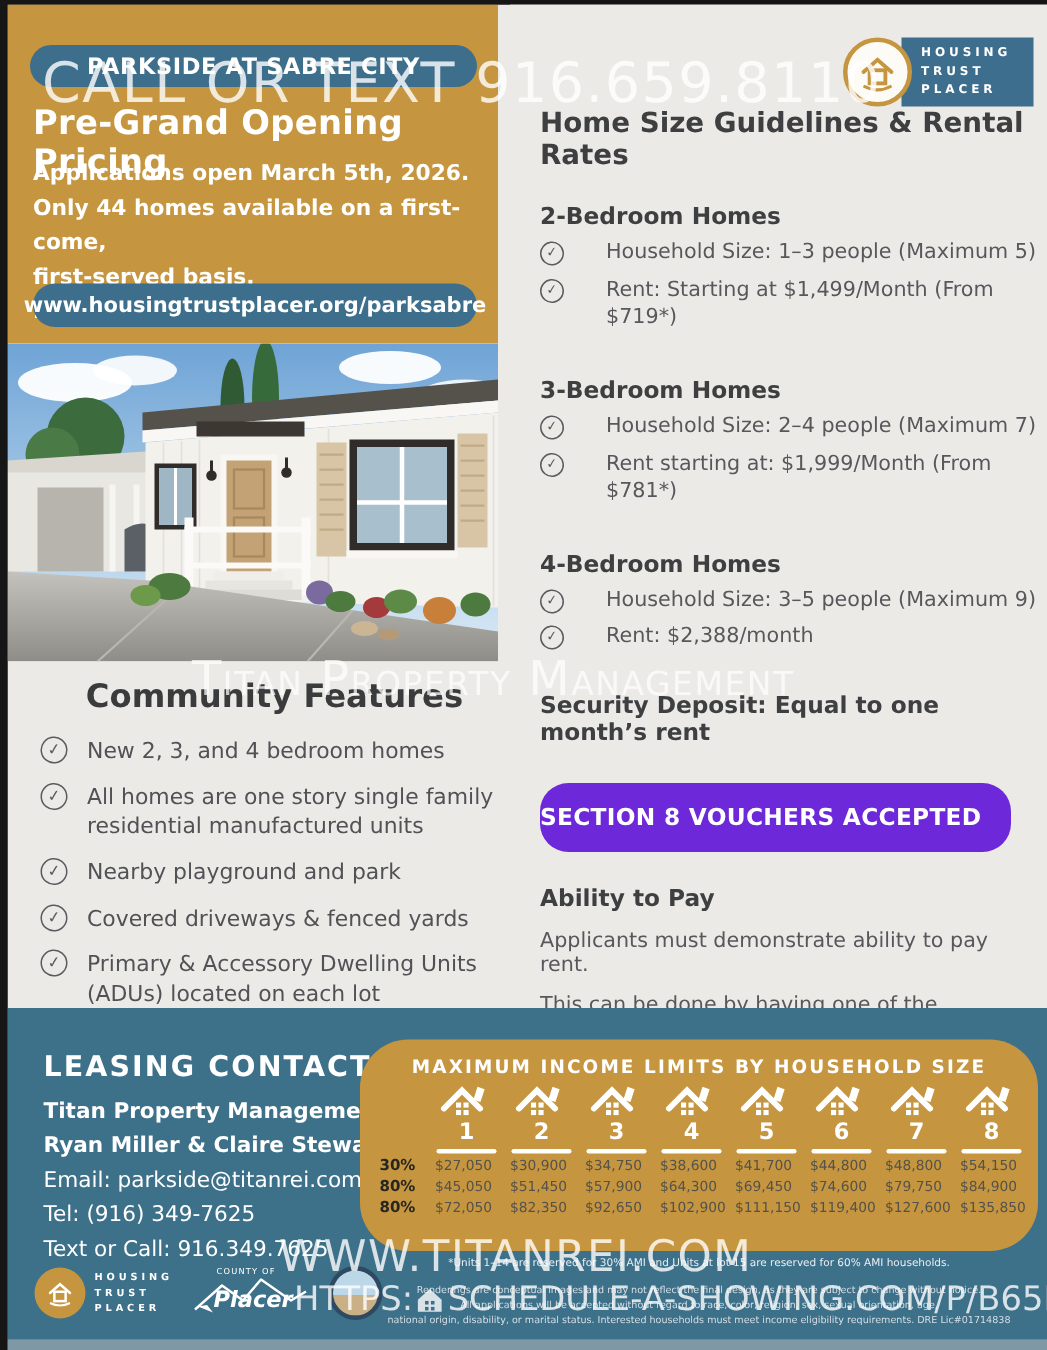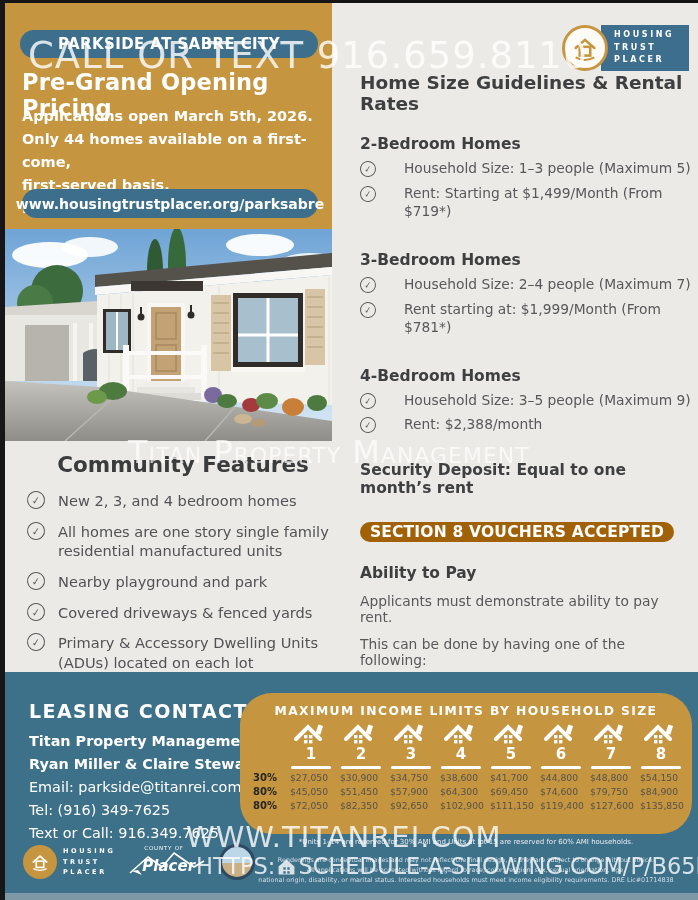--- a/index.html
+++ b/index.html
@@ -32,22 +32,22 @@
 
   
   .rcol{position:absolute;left:360px;top:72px;width:332px;}
   .rcol h1{margin:0;font-size:18.5px;font-weight:700;color:#3e3f41;}
   .grp{margin-top:21px;}
   .grp .gt{font-size:15.5px;font-weight:700;color:#3e3f41;margin-bottom:7px;}
   .grow{display:flex;gap:28px;margin:7px 0;align-items:flex-start;}
   .grow .txt{font-size:13.8px;color:#57585b;line-height:1.3;}
   .grow .chk{width:14px;height:14px;font-size:9px;}
   .deposit{margin-top:27px;font-size:15.5px;font-weight:700;color:#3e3f41;}
-  .s8pill{margin-top:25px;width:314px;height:20px;border-radius:19px;background:#a16207;
-    display:flex;align-items:center;justify-content:center;color:#fff;font-weight:700;font-size:15.5px;letter-spacing:.2px;}
+  .s8pill{margin-top:25px;width:314px;height:46px;border-radius:19px;background:#6d28d9;
+    display:flex;align-items:center;justify-content:flex-start;color:#fff;font-weight:700;font-size:15.5px;letter-spacing:.2px;}
   .ability-h{margin-top:22px;font-size:15.5px;font-weight:700;color:#3e3f41;}
   .intro{margin-top:11px;font-size:13.8px;color:#57585b;}
   .alist{margin-top:10px;}
 
   
   .footer{position:absolute;left:5px;top:672px;width:693px;height:221px;background:#3d7089;}
   .contact{position:absolute;left:24px;top:28px;color:#fff;}
   .contact .ch{font-size:19px;font-weight:700;letter-spacing:1.4px;margin-bottom:11px;}
   .contact .cl{font-size:14.4px;margin:7px 0;font-weight:700;}
   .contact .cl.light{font-weight:400;}

